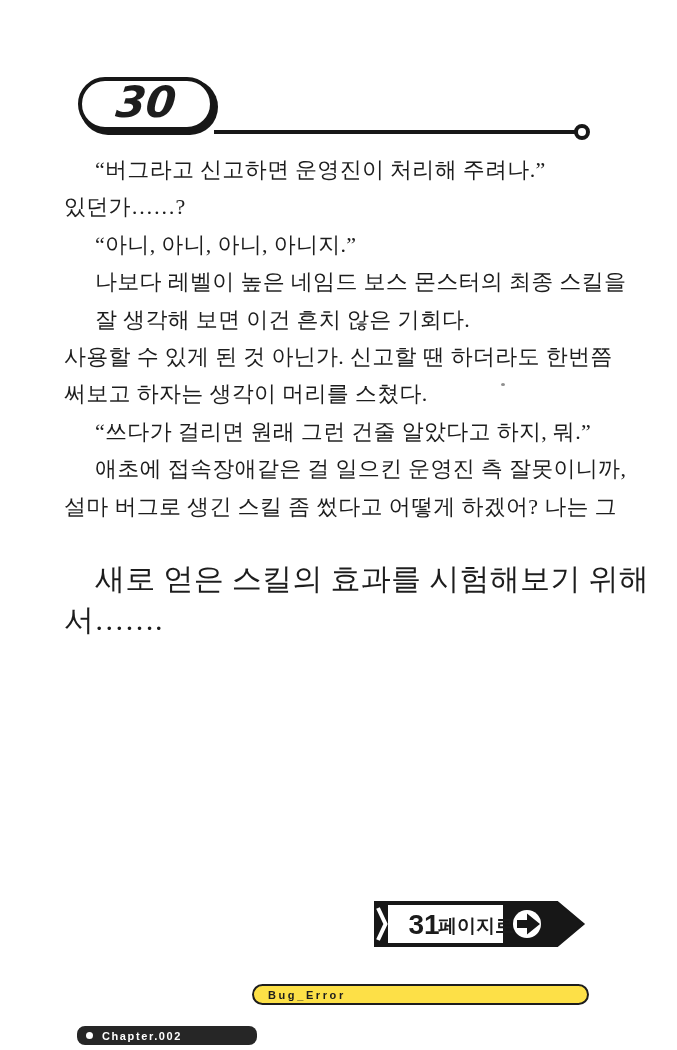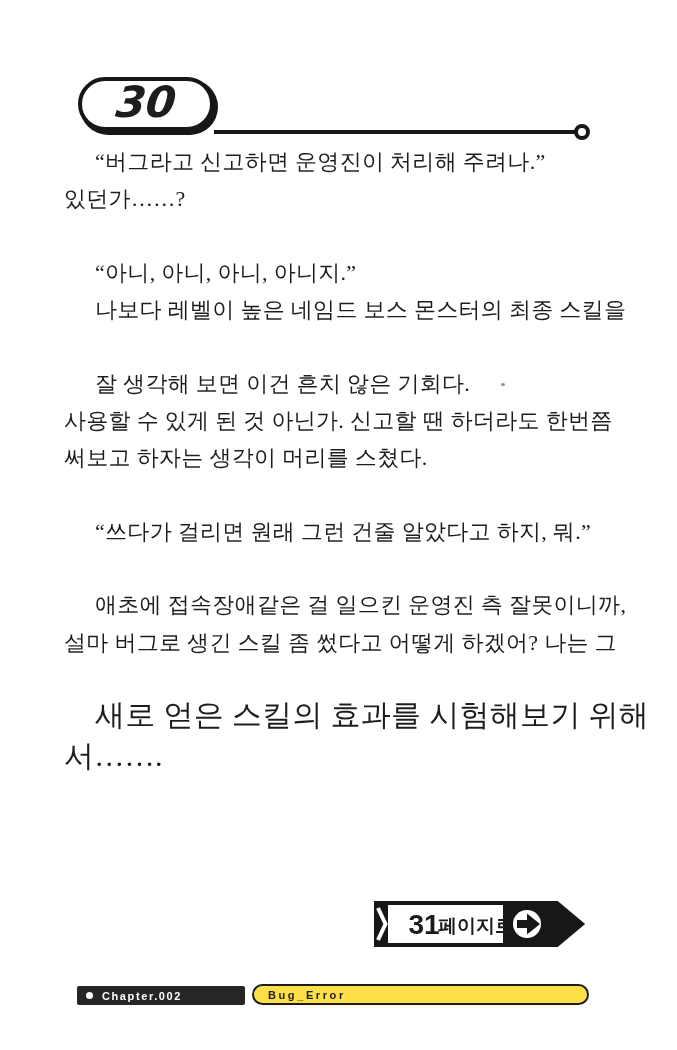--- a/index.html
+++ b/index.html
@@ -43,29 +43,29 @@
     left: 574px; top: 124px;
     width: 8px; height: 8px;
     border: 4px solid #171717;
     border-radius: 50%;
     background: #fff;
   }
 
   
   .text-block {
     position: absolute;
-    left: 64px; top: 143px;
+    left: 64px; top: 151px;
     width: 556px;
     font-size: 22px;
     line-height: 37.4px;
     letter-spacing: 0.3px;
   }
   .line { white-space: nowrap; }
   .indent { padding-left: 31px; }
-  .gap { margin-top: 36px; }
+  .gap { }
   .gap-sm { margin-top: 33px; }
   .large { font-size: 30px; line-height: 41px; }
 
   .speck {
     position: absolute;
     left: 501px; top: 383px;
     width: 4px; height: 3px;
     background: #8f8f8f;
     border-radius: 50%;
   }
@@ -81,24 +81,25 @@
   .next-btn svg { display: block; }
   .btn-text {
     font-family: "Liberation Sans", "DejaVu Sans", sans-serif;
     font-weight: bold;
     fill: #1b1b1b;
   }
 
   
   .footer-chapter {
     position: absolute;
-    left: 77px; top: 986px;
+    left: 77px; top: 1026px;
     width: 168px; height: 19px;
     background: #262626;
-    border-radius: 2px;
+    border-radius: 8px;
+    padding-left: 12px;
   }
   .footer-chapter .dot {
     position: absolute;
     left: 9px; top: 6px;
     width: 7px; height: 7px;
     background: #fff;
     border-radius: 50%;
   }
   .footer-chapter .label {
     position: absolute;

